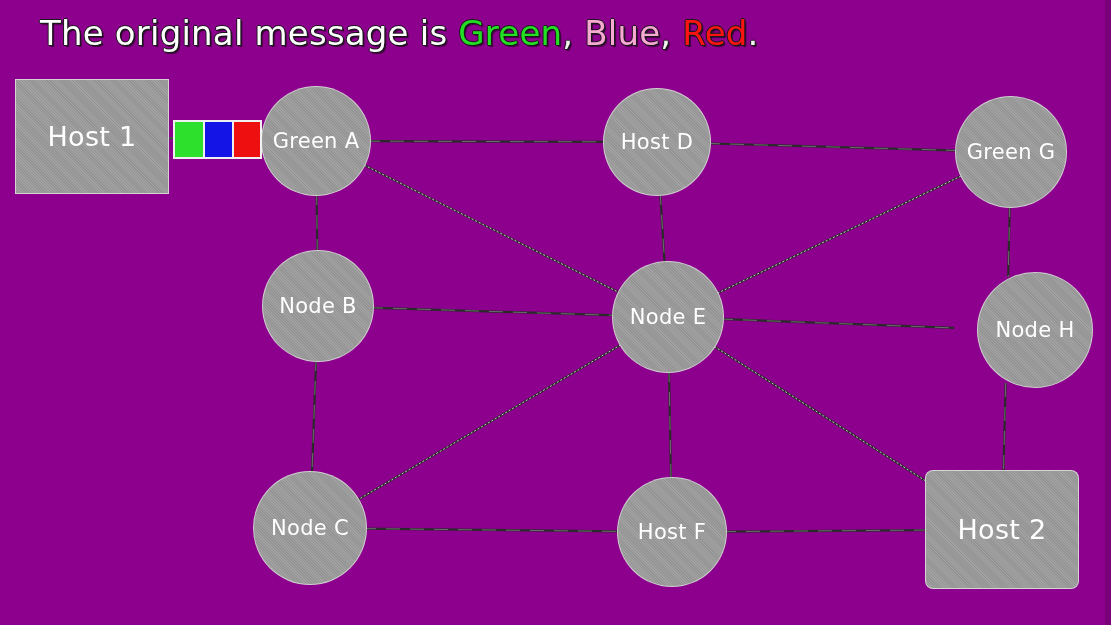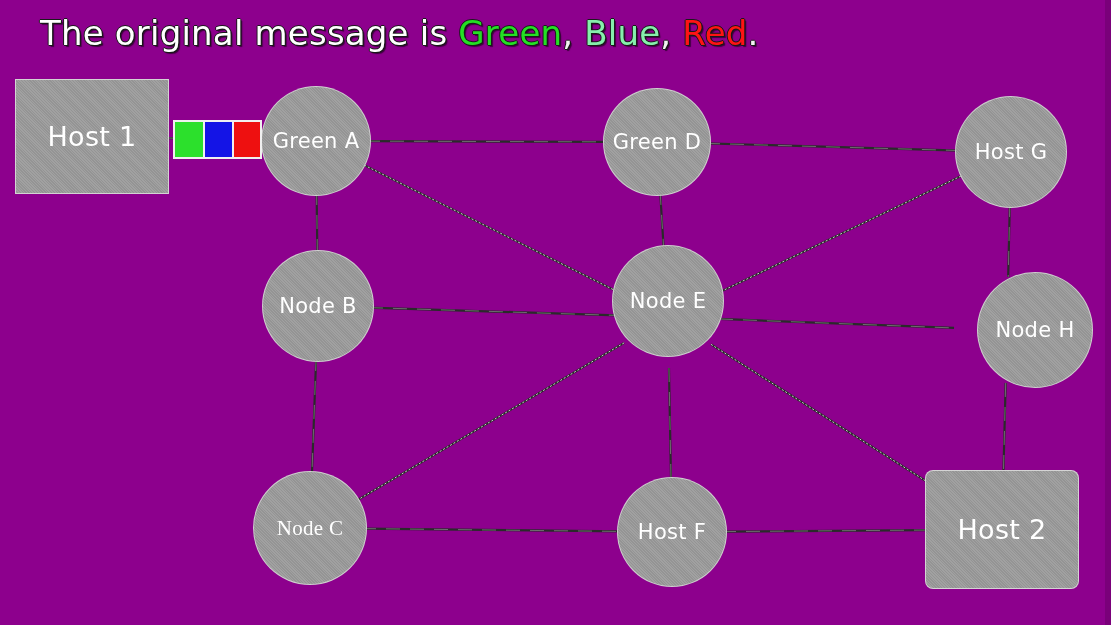--- a/index.html
+++ b/index.html
@@ -38,21 +38,21 @@
     text-shadow:
        1px 0 0 #1a1a1a,
       -1px 0 0 #1a1a1a,
        0 1px 0 #1a1a1a,
        0 -1px 0 #1a1a1a,
        1px 1px 0 #1a1a1a,
        2px 2px 1px rgba(0,0,0,0.55);
     z-index: 40;
   }
   #title .w-green { color: #24e024; }
-  #title .w-blue  { color: #86efac; }
+  #title .w-blue  { color: #f9a8d4; }
   #title .w-red   { color: #ff1414; margin-top: 20px; }
   #title .punct   { color: #f2f2f2; }
 
   
   #links {
     position: absolute;
     left: 0; top: 0;
     width: 1111px; height: 625px;
     z-index: 5;
   }
@@ -190,34 +190,34 @@
       </div>
       <div class="host" style="left: 926px; top: 471px; width: 152px; height: 117px; border-radius: 7px;">
         <span>Host 2</span>
       </div>
       <div class="node" style="left: 262px; top: 87px; width: 108px; height: 108px;">
         <span>Green A</span>
       </div>
       <div class="node" style="left: 263px; top: 251px; width: 110px; height: 110px;">
         <span>Node B</span>
       </div>
-      <div class="node" style="left: 254px; top: 472px; width: 112px; height: 112px; font-family: Liberation Serif, serif;">
+      <div class="node" style="left: 254px; top: 472px; width: 112px; height: 112px;">
         <span>Node C</span>
       </div>
       <div class="node" style="left: 604px; top: 89px; width: 106px; height: 106px;">
-        <span>Green D</span>
-      </div>
-      <div class="node" style="left: 613px; top: 246px; width: 110px; height: 110px; text-align: right;">
+        <span>Host D</span>
+      </div>
+      <div class="node" style="left: 613px; top: 262px; width: 110px; height: 110px; text-align: right;">
         <span>Node E</span>
       </div>
       <div class="node" style="left: 618px; top: 478px; width: 108px; height: 108px;">
         <span>Host F</span>
       </div>
       <div class="node" style="left: 956px; top: 97px; width: 110px; height: 110px;">
-        <span>Host G</span>
+        <span>Green G</span>
       </div>
       <div class="node" style="left: 978px; top: 273px; width: 114px; height: 114px;">
         <span>Node H</span>
       </div>
       <div class="packet" style="left: 175px; top: 122px; width: 28px; height: 35px; background: rgb(44, 224, 44);"></div>
       <div class="packet" style="left: 205px; top: 122px; width: 27px; height: 35px; background: rgb(20, 20, 230);"></div>
       <div class="packet" style="left: 234px; top: 122px; width: 26px; height: 35px; background: rgb(238, 16, 16);"></div>
     </div>
 
 </div>

